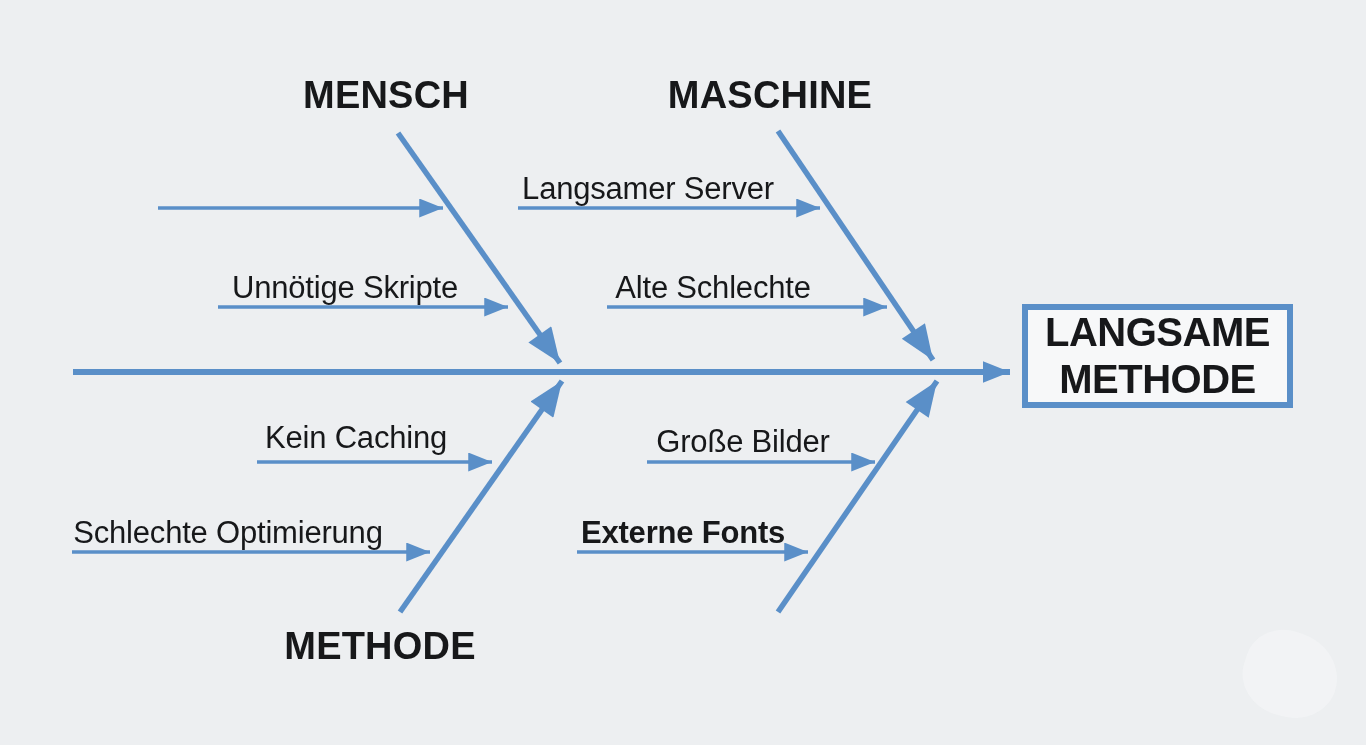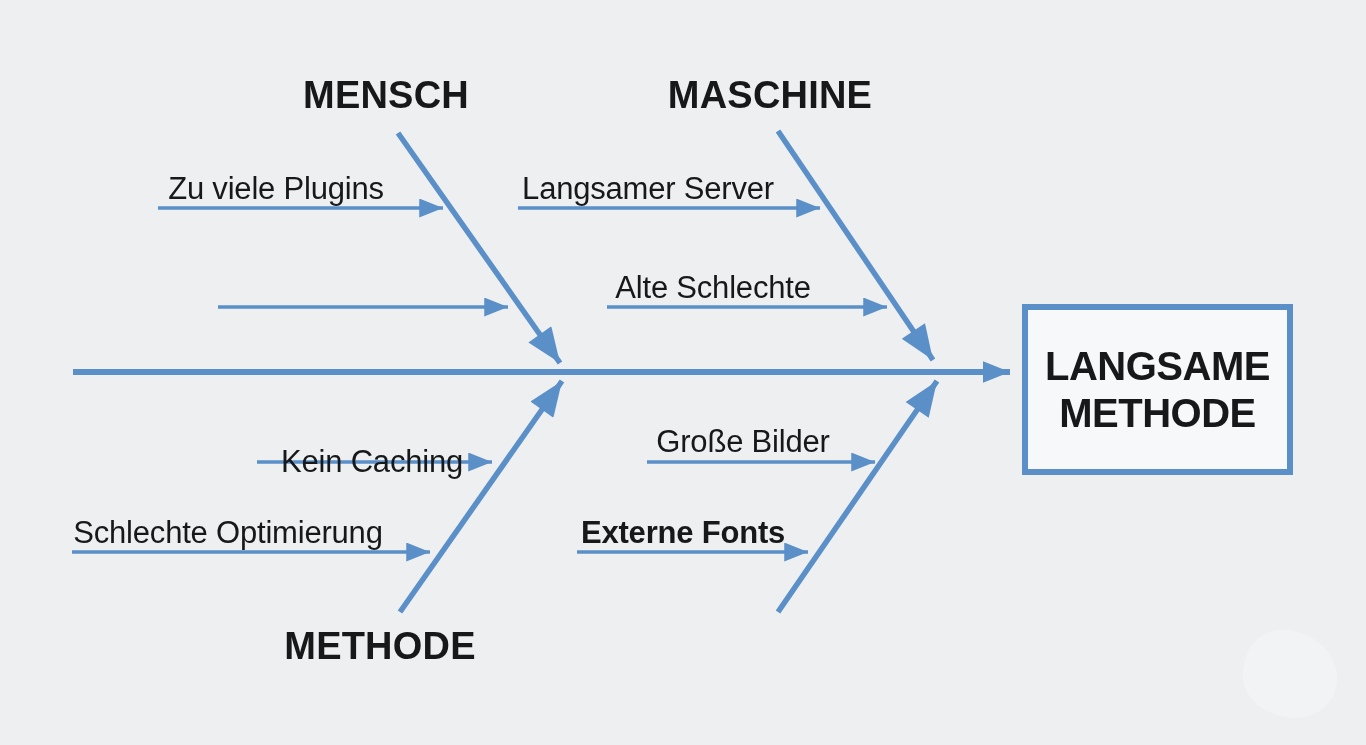--- a/index.html
+++ b/index.html
@@ -49,21 +49,21 @@
   .hdr {
     font-size: 38px;
     font-weight: 700;
     letter-spacing: 0.2px;
   }
   .effect-box {
     position: absolute;
     left: 1022px;
     top: 304px;
     width: 271px;
-    height: 171px;
+    height: 104px;
     box-sizing: border-box;
     border: 6px solid var(--blue, #5a8fc8);
     background: var(--boxfill, #f7f8f9);
     display: flex;
     flex-direction: column;
     align-items: center;
     justify-content: center;
     text-align: center;
     color: var(--ink, #17181a);
     font-size: 40px;
@@ -104,24 +104,24 @@
     <line x1="257" y1="462" x2="492" y2="462" stroke-width="3.5" marker-end="url(#ah-cause)"></line>
     <line x1="72" y1="552" x2="430" y2="552" stroke-width="3.5" marker-end="url(#ah-cause)"></line>
     <line x1="647" y1="462" x2="875" y2="462" stroke-width="3.5" marker-end="url(#ah-cause)"></line>
     <line x1="577" y1="552" x2="808" y2="552" stroke-width="3.5" marker-end="url(#ah-cause)"></line>
   </svg>
 
   <div class="lbl hdr" style="left:770px; top:74px;">MASCHINE</div>
   <div class="lbl hdr" style="left:386px; top:74px;">MENSCH</div>
   <div class="lbl hdr" style="left:380px; top:625px;">METHODE</div>
 
-  <div class="lbl" style="left:276px; top:171px;">Zu viele Plugins</div>
+  <div class="lbl" style="left:345px; top:270px;">Unnötige Skripte</div>
   <div class="lbl" style="left:648px; top:171px;">Langsamer Server</div>
   <div class="lbl" style="left:713px; top:270px;">Alte Schlechte</div>
-  <div class="lbl" style="left:356px; top:444px;margin-left:16px;">Kein Caching</div>
+  <div class="lbl" style="left:356px; top:420px;">Kein Caching</div>
   <div class="lbl" style="left:743px; top:424px;">Große Bilder</div>
   <div class="lbl" style="left:228px; top:515px;">Schlechte Optimierung</div>
   <div class="lbl" style="left:683px; top:515px;font-weight:bold;">Externe Fonts</div>
 
   <div class="effect-box">
     <div>LANGSAME</div>
     <div>METHODE</div>
   </div>
 
 </div>

